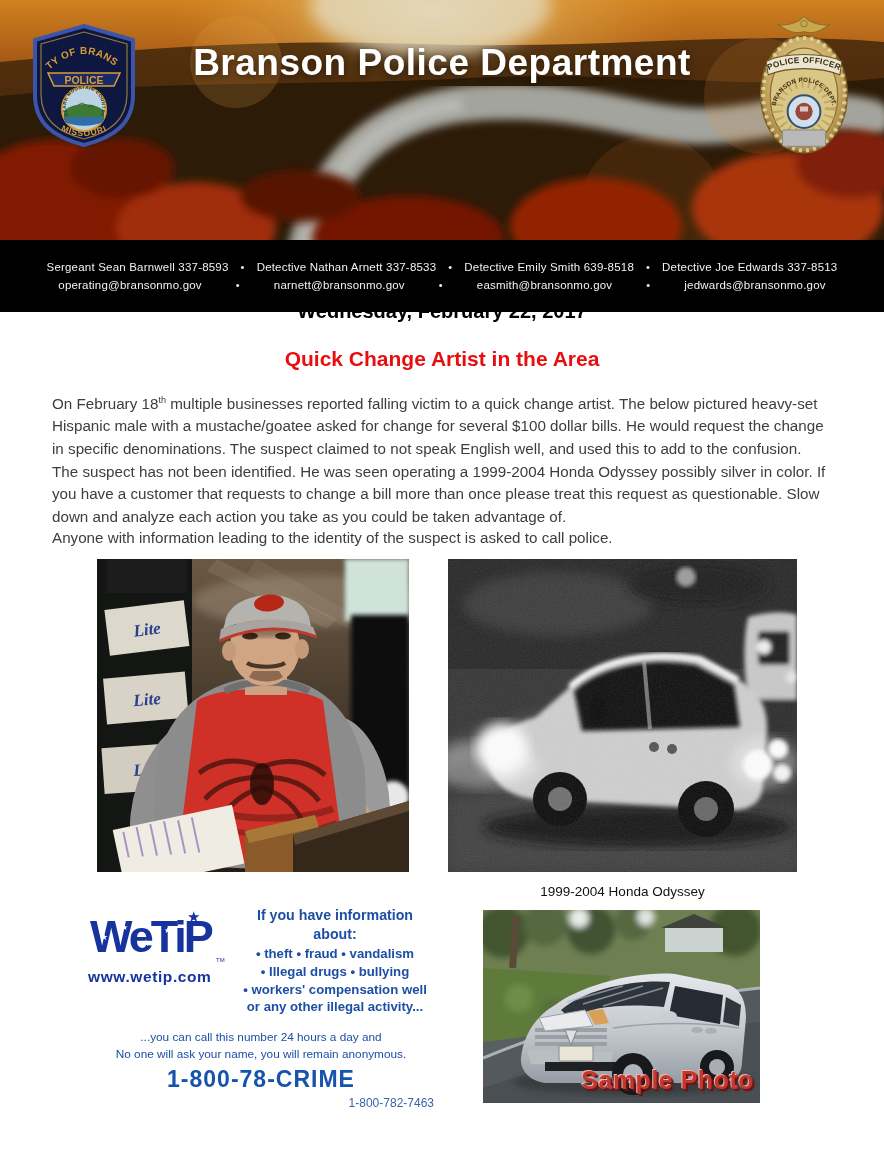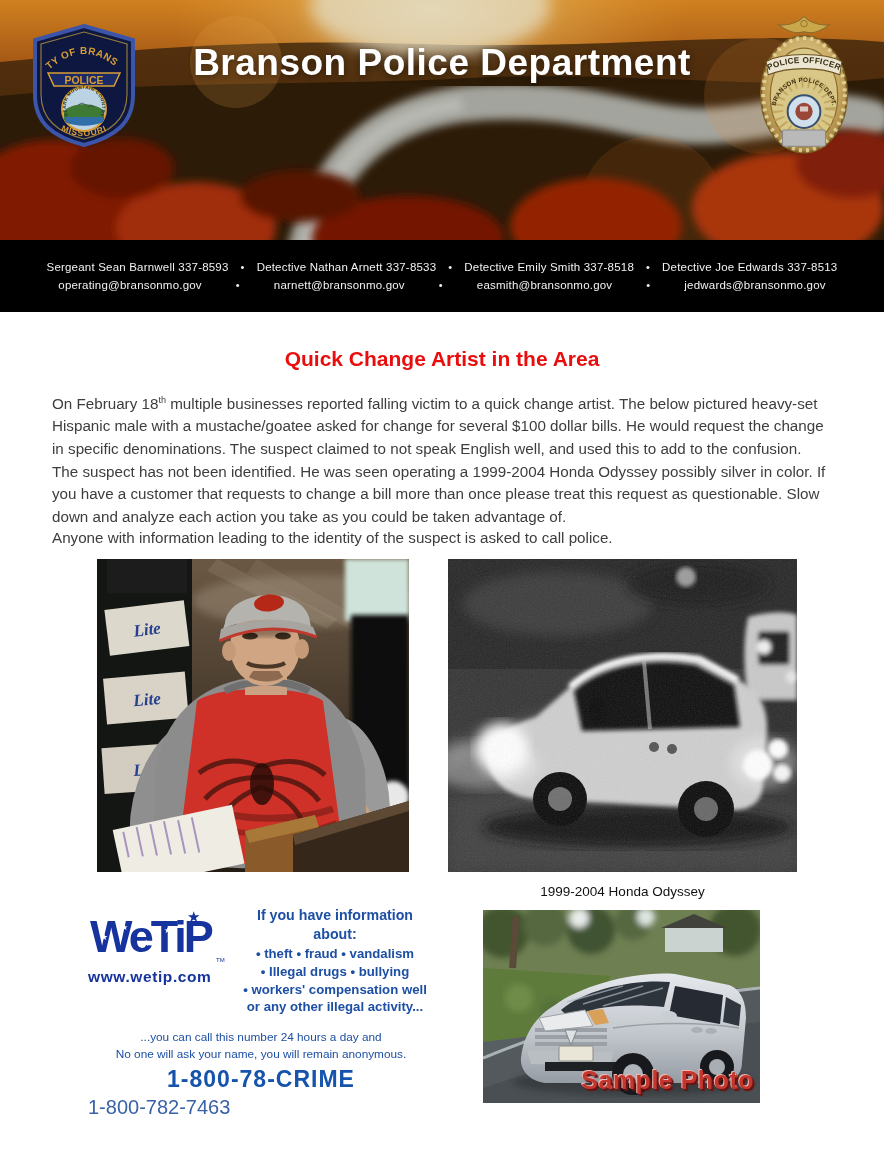--- a/index.html
+++ b/index.html
@@ -47,21 +47,21 @@
   .wetip { position:absolute; left:88px; top:906px; width:346px; }
   .wetip-top { display:flex; gap:8px; }
   .wetip-logo-col { width:140px; position:relative; }
   .wetip-logo-svg { display:block; width:140px; height:62px; }
   .wetip-url { font-size:15.5px; font-weight:700; color:#16339e; letter-spacing:0.6px; margin-top:0; }
   .wetip-info { width:198px; text-align:center; color:#1d4fa5; font-size:13.2px;
     line-height:1.36; font-weight:600; }
   .wetip-info .line0 { font-size:14.2px; }
   .wetip-call { margin-top:13px; text-align:center; color:#1d4fa5; font-size:11.8px; line-height:1.4; }
   .wetip-phone-big { margin-top:4px; text-align:center; color:#1553ad; font-size:23px; font-weight:700; letter-spacing:1px; }
-  .wetip-phone-small { margin-top:3px; text-align:left; color:#3a62a8; font-size:20px; }
+  .wetip-phone-small { margin-top:3px; text-align:right; color:#3a62a8; font-size:12px; }
 
   
   .sample-photo { left:483px; top:910px; width:277px; height:193px; background:#fef9c3; }
   .sample-overlay { position:absolute; right:6px; bottom:8px; font-size:25px; font-weight:700;
     color:#c4372e; letter-spacing:0.5px;
     text-shadow:-1px -1px 0 #f3b8b0, 2px 2px 1px #6e1212; }
 </style>
 </head>
 <body>
 
@@ -157,35 +157,36 @@
       <rect x="24" y="113" width="42" height="16" rx="1.5" fill="#b9b9b9" stroke="#8a8a8a" stroke-width="1"></rect>
     </svg>
   </header>
 
   <div class="contact-bar">
     <div class="contact-row">
       <span>Sergeant Sean Barnwell 337-8593</span>
       <span class="bullet">•</span>
       <span>Detective Nathan Arnett 337-8533</span>
       <span class="bullet">•</span>
-      <span>Detective Emily Smith 337-8518</span>
+      <span>Detective Emily Smith 639-8518</span>
       <span class="bullet">•</span>
       <span>Detective Joe Edwards 337-8513</span>
     </div>
     <div class="contact-row emails">
       <span>operating@bransonmo.gov</span>
       <span class="bullet">•</span>
       <span>narnett@bransonmo.gov</span>
       <span class="bullet">•</span>
       <span>easmith@bransonmo.gov</span>
       <span class="bullet">•</span>
       <span>jedwards@bransonmo.gov</span>
     </div>
   </div>
 
+  <h2 class="date-heading">Wednesday, February 22, 2017</h2>
   <h3 class="alert-title">Quick Change Artist in the Area</h3>
 
   <p class="body-par p1"><span>On February 18</span><sup>th</sup><span> multiple businesses reported falling victim to a quick change artist. The below pictured heavy-set Hispanic male with a mustache/goatee asked for change for several $100 dollar bills. He would request the change in specific denominations. The suspect claimed to not speak English well, and used this to add to the confusion.</span></p>
   <p class="body-par p2">The suspect has not been identified. He was seen operating a 1999-2004 Honda Odyssey possibly silver in color. If you have a customer that requests to change a bill more than once please treat this request as questionable. Slow down and analyze each action you take as you could be taken advantage of.</p>
   <p class="body-par p3">Anyone with information leading to the identity of the suspect is asked to call police.</p>
 
   <figure class="suspect-photo">
     <svg viewBox="0 0 312 313" preserveAspectRatio="none" aria-hidden="true">
       <defs>
         <linearGradient id="floorG" x1="0" y1="0" x2="0" y2="1">

